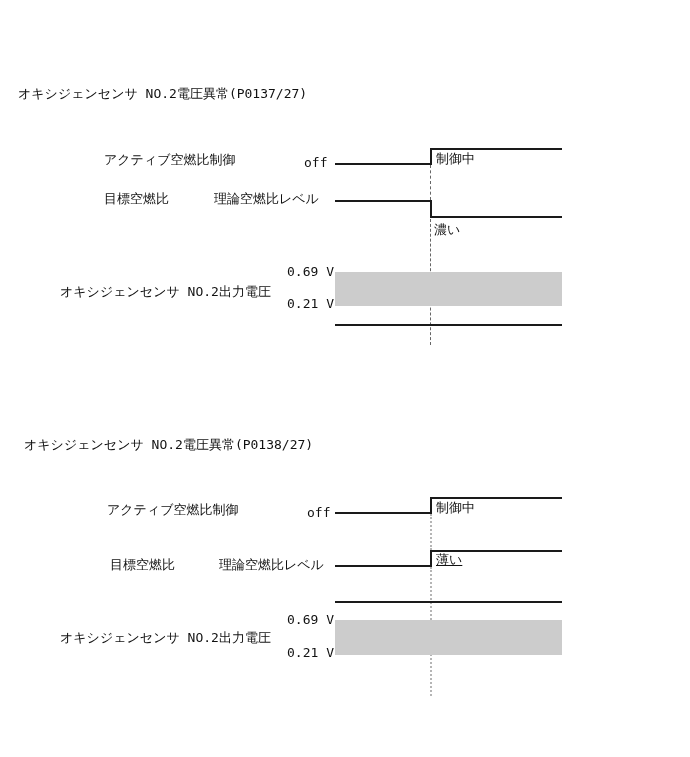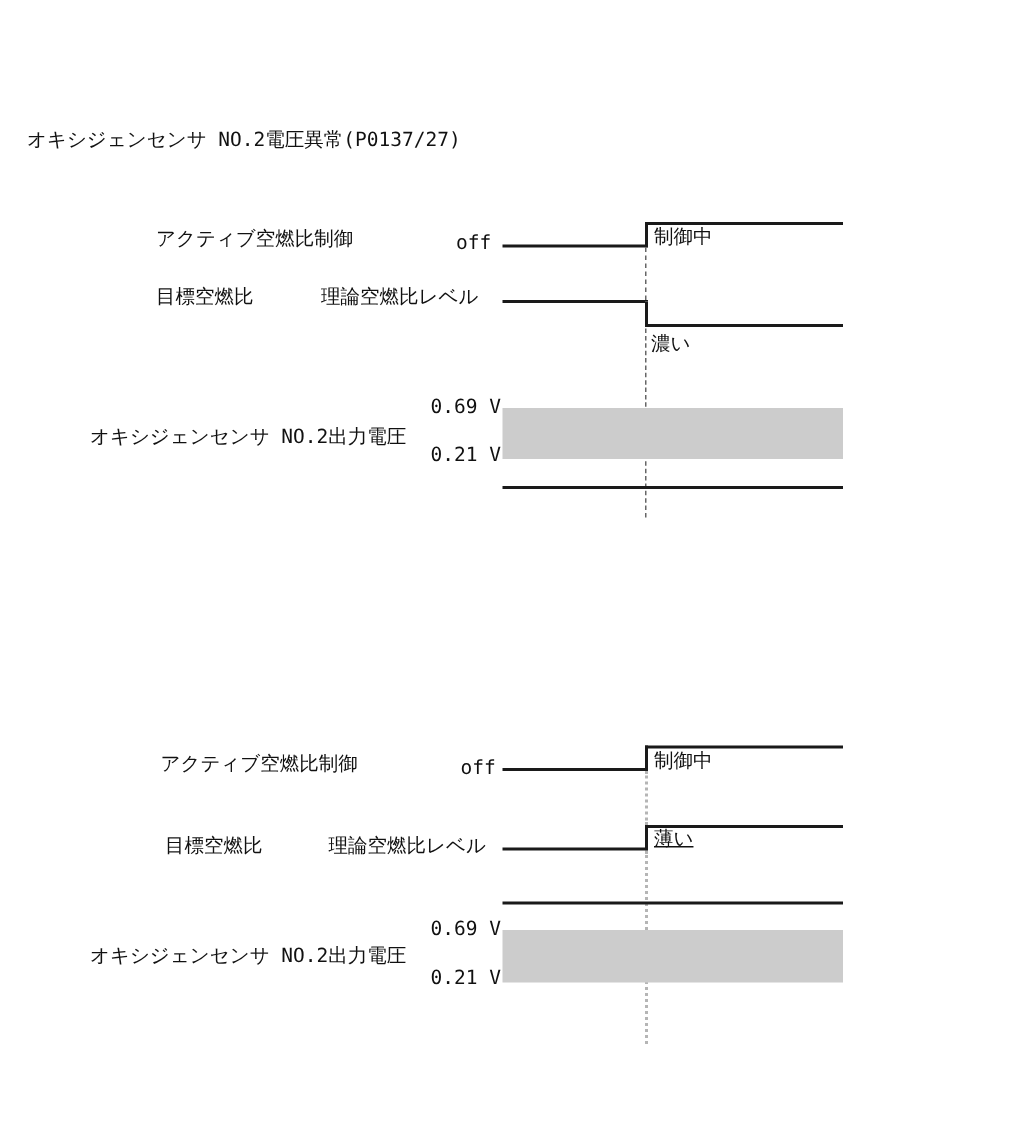--- a/index.html
+++ b/index.html
@@ -51,20 +51,21 @@
   <div class="dash" style="left:430px;top:219px;height:126px;"></div>
   <div class="dash" style="left:565px;top:219px;height:126px;"></div>
 
   <div class="txt" style="left:60px;top:284px;">オキシジェンセンサ NO.2出力電圧</div>
   <div class="txt" style="left:287px;top:264px;">0.69 V</div>
   <div class="txt" style="left:287px;top:296px;">0.21 V</div>
   <div class="band" style="left:335px;top:272px;width:305px;height:34px;"></div>
   <div class="hline" style="left:335px;top:324px;width:298px;"></div>
   <div class="txt" style="left:626px;top:337px;">異常</div>
 
+  <div class="txt" style="left:24px;top:437px;">オキシジェンセンサ NO.2電圧異常(P0138/27)</div>
 
   <div class="txt" style="left:107px;top:502px;">アクティブ空燃比制御</div>
   <div class="txt" style="left:307px;top:505px;">off</div>
   <div class="hline" style="left:335px;top:512px;width:97px;"></div>
   <div class="pulse-up" style="left:430px;top:497px;width:138px;height:17px;"></div>
   <div class="hline" style="left:566px;top:512px;width:68px;"></div>
   <div class="txt" style="left:436px;top:500px;">制御中</div>
 
   <div class="txt" style="left:110px;top:557px;">目標空燃比</div>
   <div class="txt" style="left:219px;top:557px;">理論空燃比レベル</div>

